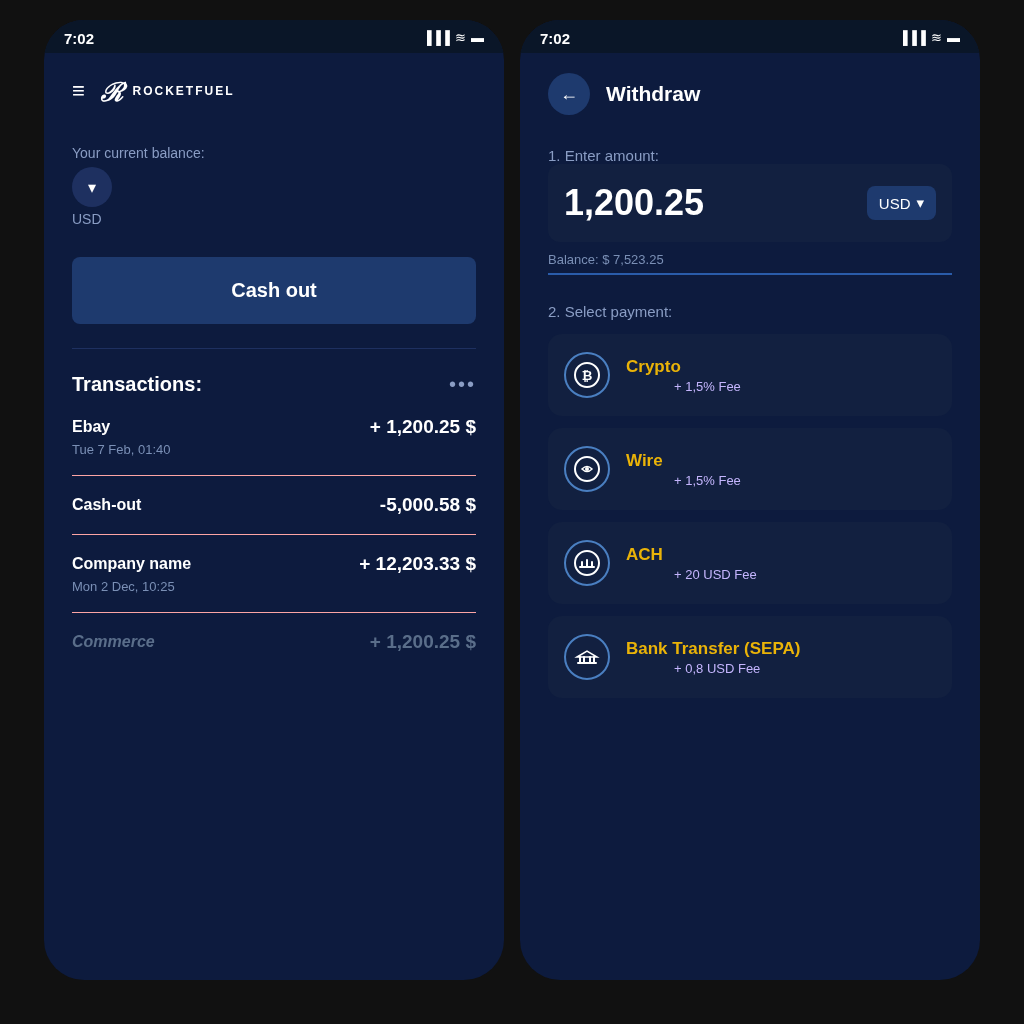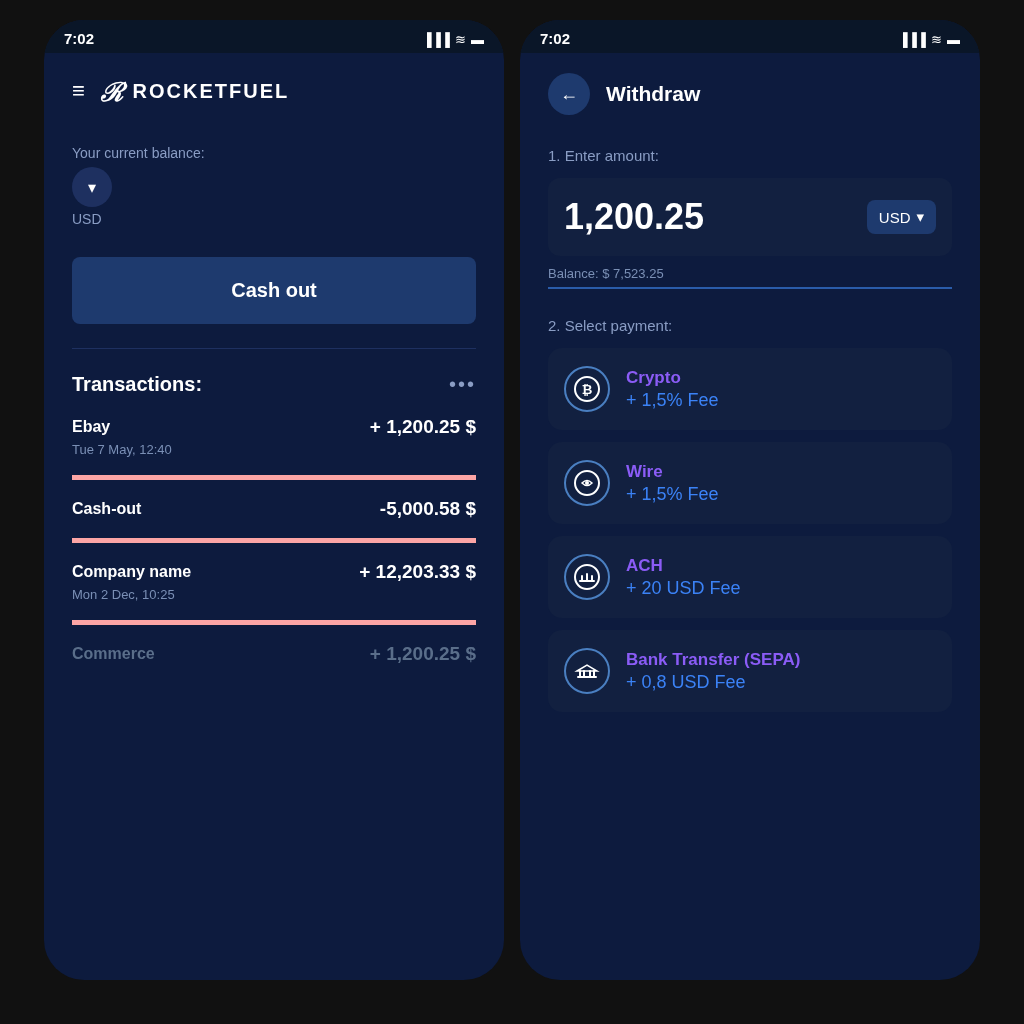--- a/index.html
+++ b/index.html
@@ -33,21 +33,21 @@
       overflow: hidden;
       display: flex;
       flex-direction: column;
       position: relative;
     }
 
     
     .status-bar {
       display: flex;
       justify-content: space-between;
-      align-items: flex-end;
+      align-items: flex-start;
       padding: 10px 20px 6px;
       background: #0a1628;
     }
     .status-time {
       color: #fff;
       font-size: 15px;
       font-weight: 600;
     }
     .status-icons {
       display: flex;
@@ -85,21 +85,21 @@
     }
     .logo-symbol {
       color: #fff;
       font-size: 26px;
       font-weight: 700;
       font-style: italic;
       letter-spacing: -1px;
     }
     .logo-text {
       color: #fff;
-      font-size: 20px;
+      font-size: 12px;
       font-weight: 700;
       letter-spacing: 2px;
     }
 
     
     .balance-section {
       margin-bottom: 30px;
     }
     .balance-label {
       color: #8a9dc4;
@@ -170,21 +170,21 @@
     .more-icon {
       color: #8a9dc4;
       font-size: 20px;
       cursor: pointer;
       letter-spacing: 2px;
     }
 
     .transaction-item {
       margin-bottom: 18px;
       padding-bottom: 18px;
-      border-bottom: 5px solid #fca5a5;
+      border-bottom: 1px solid #fca5a5;
     }
     .transaction-item:last-child {
       border-bottom: none;
     }
     .transaction-row {
       display: flex;
       justify-content: space-between;
       align-items: center;
     }
     .transaction-name {
@@ -197,20 +197,21 @@
       font-size: 19px;
       font-weight: 700;
     }
     .transaction-date {
       color: #7a8fb5;
       font-size: 13px;
       margin-top: 4px;
     }
     .transaction-name.dimmed {
       color: #5a6e8a;
+      font-style: italic;
     }
 
     
     .phone2-content {
       flex: 1;
       padding: 20px 28px;
       display: flex;
       flex-direction: column;
       overflow: hidden;
     }
@@ -236,21 +237,20 @@
     }
     .withdraw-title {
       color: #fff;
       font-size: 21px;
       font-weight: 700;
     }
 
     .section-label {
       color: #8a9dc4;
       font-size: 15px;
-      margin-bottom: 14px;
     }
 
     .amount-box {
       background: #122040;
       border-radius: 12px;
       padding: 18px 16px;
       display: flex;
       justify-content: space-between;
       align-items: center;
       margin-bottom: 10px;
@@ -311,28 +311,29 @@
       justify-content: center;
       color: #fff;
       font-size: 18px;
       flex-shrink: 0;
     }
     .payment-info {
       display: flex;
       flex-direction: column;
     }
     .payment-name {
-      color: #8b5cf6;
+      color: #eab308;
       font-size: 17px;
       font-weight: 600;
     }
     .payment-fee {
-      color: #3b82f6;
-      font-size: 18px;
+      color: #c4b5fd;
+      font-size: 13px;
       margin-top: 2px;
+      margin-left: 48px;
     }
   </style>
 </head>
 <body>
 
 <div class="phone-container">
 
   <div class="phone">
 
     <div class="status-bar">
@@ -372,21 +373,21 @@
         <span class="transactions-title">Transactions:</span>
         <span class="more-icon">•••</span>
       </div>
 
       <div>
         <div class="transaction-item">
           <div class="transaction-row">
             <span class="transaction-name">Ebay</span>
             <span class="transaction-amount">+ 1,200.25 $</span>
           </div>
-          <div class="transaction-date">Tue 7 May, 12:40</div>
+          <div class="transaction-date">Tue 7 Feb, 01:40</div>
         </div>
 
         <div class="transaction-item">
           <div class="transaction-row">
             <span class="transaction-name">Cash-out</span>
             <span class="transaction-amount">-5,000.58 $</span>
           </div>
         </div>
 
         <div class="transaction-item">

